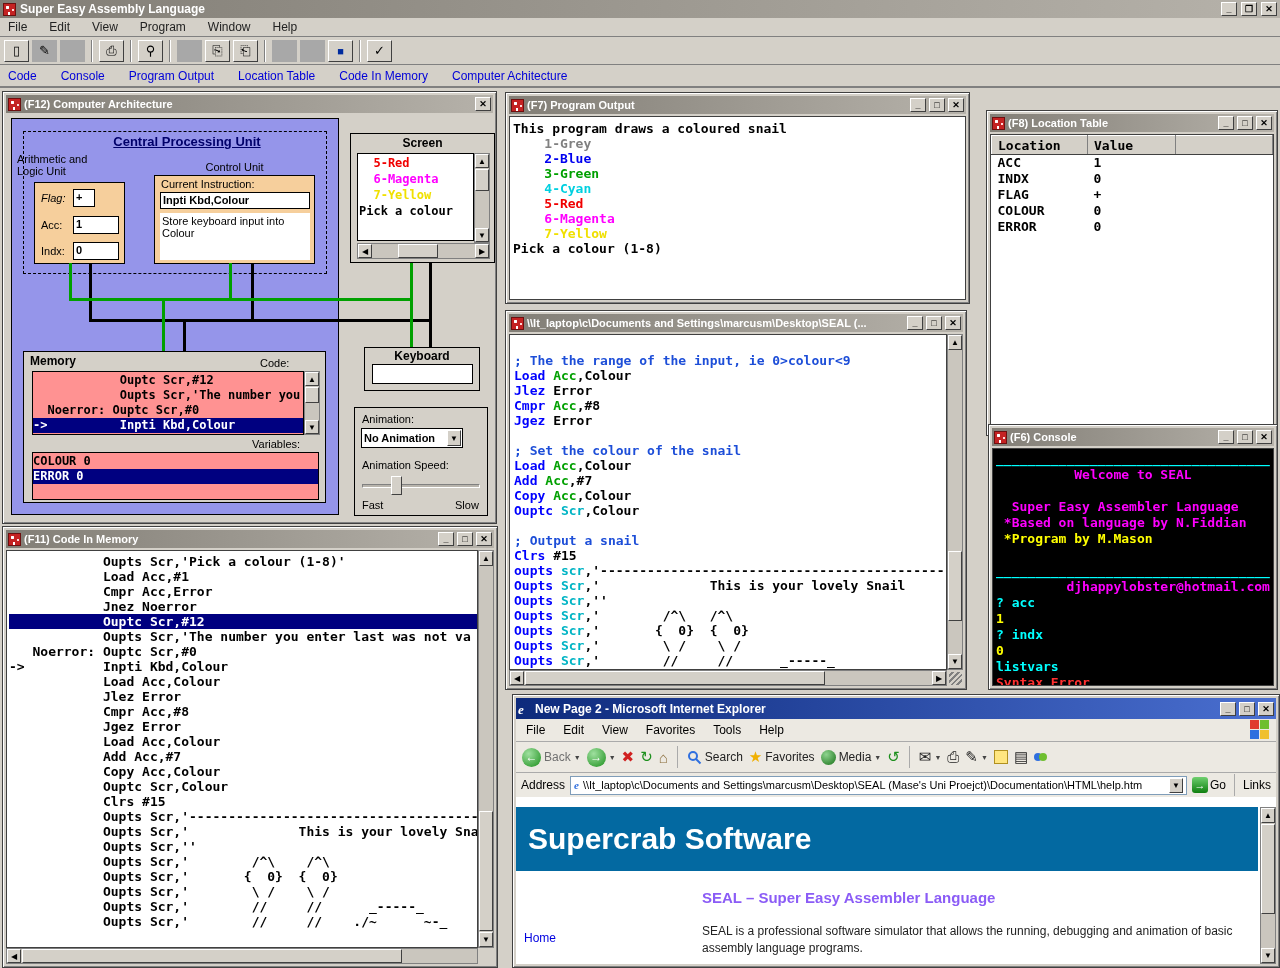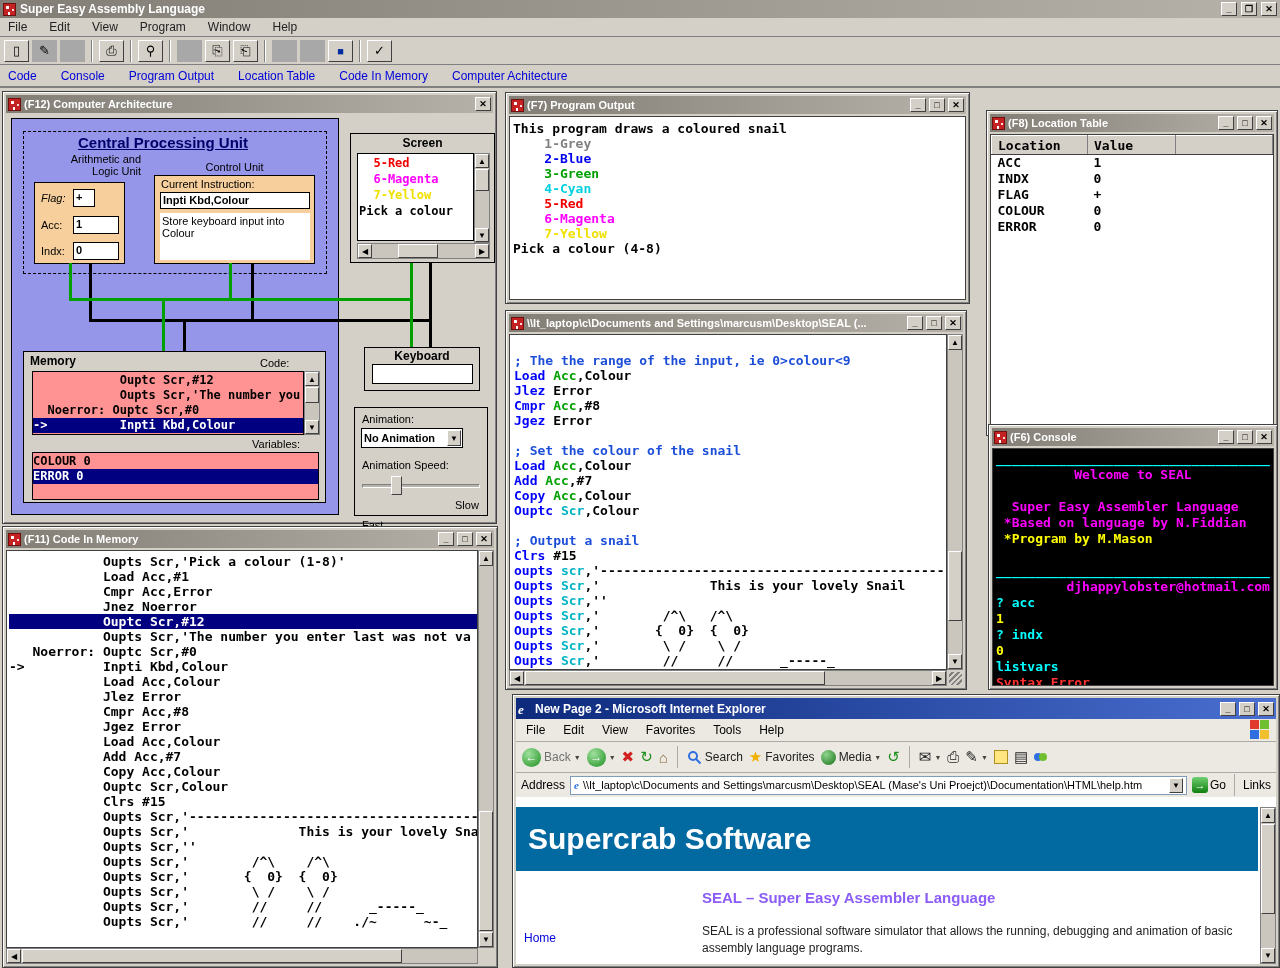--- a/index.html
+++ b/index.html
@@ -163,22 +163,22 @@
 
 <div class="win" style="left:2px;top:91px;width:495px;height:433px;">
   <div class="titlebar">
     <span class="appicon"></span>
     <span class="ttl">(F12) Computer Architecture</span>
     <span class="tbtn">✕</span>
   </div>
 
   <div class="abs bluepanel" style="left:8px;top:26px;width:328px;height:397px;"></div>
   <div class="abs dashed" style="left:20px;top:39px;width:304px;height:143px;"></div>
-  <div class="abs" style="left:8px;top:42px;width:304px;text-align:center;font-weight:bold;font-size:15px;color:#00006a;text-decoration:underline;">Central Processing Unit</div>
-  <div class="abs lbl" style="left:14px;top:61px;width:124px;text-align:right;">
+  <div class="abs" style="left:32px;top:42px;width:304px;text-align:center;font-weight:bold;font-size:13px;color:#00006a;text-decoration:underline;">Central Processing Unit</div>
+  <div class="abs lbl" style="left:14px;top:61px;width:124px;text-align:left;">
     <div>Arithmetic and</div>
       <div>Logic Unit</div>
   </div>
 
   <div class="abs orangebox" style="left:31px;top:90px;width:91px;height:82px;">
     <span class="abs lbl" style="left:6px;top:9px;font-style:italic;">Flag:</span>
     <div class="abs whitefield" style="left:38px;top:6px;width:22px;height:18px;">+</div>
     <span class="abs lbl" style="left:6px;top:36px;">Acc:</span>
     <div class="abs whitefield" style="left:38px;top:33px;width:46px;height:18px;">1</div>
     <span class="abs lbl" style="left:6px;top:62px;">Indx:</span>
@@ -250,21 +250,21 @@
     <div class="abs whitefield" style="left:7px;top:16px;width:101px;height:20px;"></div>
   </div>
 
   <div class="abs greybox" style="left:351px;top:315px;width:134px;height:109px;">
     <span class="abs lbl" style="left:7px;top:5px;">Animation:</span>
     <div class="abs whitefield" style="left:6px;top:20px;width:102px;height:20px;padding-top:3px;">No Animation</div>
     <span class="sbtn" style="left:92px;top:22px;width:14px;height:16px;line-height:15px;">▼</span>
     <span class="abs lbl" style="left:7px;top:51px;">Animation Speed:</span>
     <div class="abs sunken" style="left:7px;top:76px;width:118px;height:4px;background:#b8b4ac;"></div>
     <div class="abs thumb" style="left:36px;top:68px;width:11px;height:19px;"></div>
-    <span class="abs lbl" style="left:7px;top:91px;margin-top:20px;">Fast</span>
+    <span class="abs lbl" style="left:7px;top:91px;">Fast</span>
     <span class="abs lbl" style="left:100px;top:91px;">Slow</span>
   </div>
 </div>
 
 <div class="win" style="left:505px;top:92px;width:465px;height:212px;">
   <div class="titlebar">
     <span class="appicon"></span>
     <span class="ttl">(F7) Program Output</span>
     <span class="tbtn">_</span>
     <span class="tbtn">□</span>
@@ -272,21 +272,21 @@
   </div>
   <div class="abs" id="f7-lines" style="left:3px;top:23px;right:3px;bottom:3px;background:#fff;border:1px solid #404040;padding:4px 3px;overflow:hidden;">
       <div class="mline c-k">This program draws a coloured snail</div>
       <div class="mline c-grey">    1-Grey</div>
       <div class="mline c-blue">    2-Blue</div>
       <div class="mline c-green">    3-Green</div>
       <div class="mline c-cyan">    4-Cyan</div>
       <div class="mline c-red">    5-Red</div>
       <div class="mline c-magenta">    6-Magenta</div>
       <div class="mline c-yellow">    7-Yellow</div>
-      <div class="mline c-k">Pick a colour (4-8)</div>
+      <div class="mline c-k">Pick a colour (1-8)</div>
     </div>
 </div>
 
 <div class="win" style="left:505px;top:310px;width:462px;height:380px;">
   <div class="titlebar">
     <span class="appicon"></span>
     <span class="ttl">\\It_laptop\c\Documents and Settings\marcusm\Desktop\SEAL (...</span>
     <span class="tbtn">_</span>
     <span class="tbtn">□</span>
     <span class="tbtn">✕</span>

